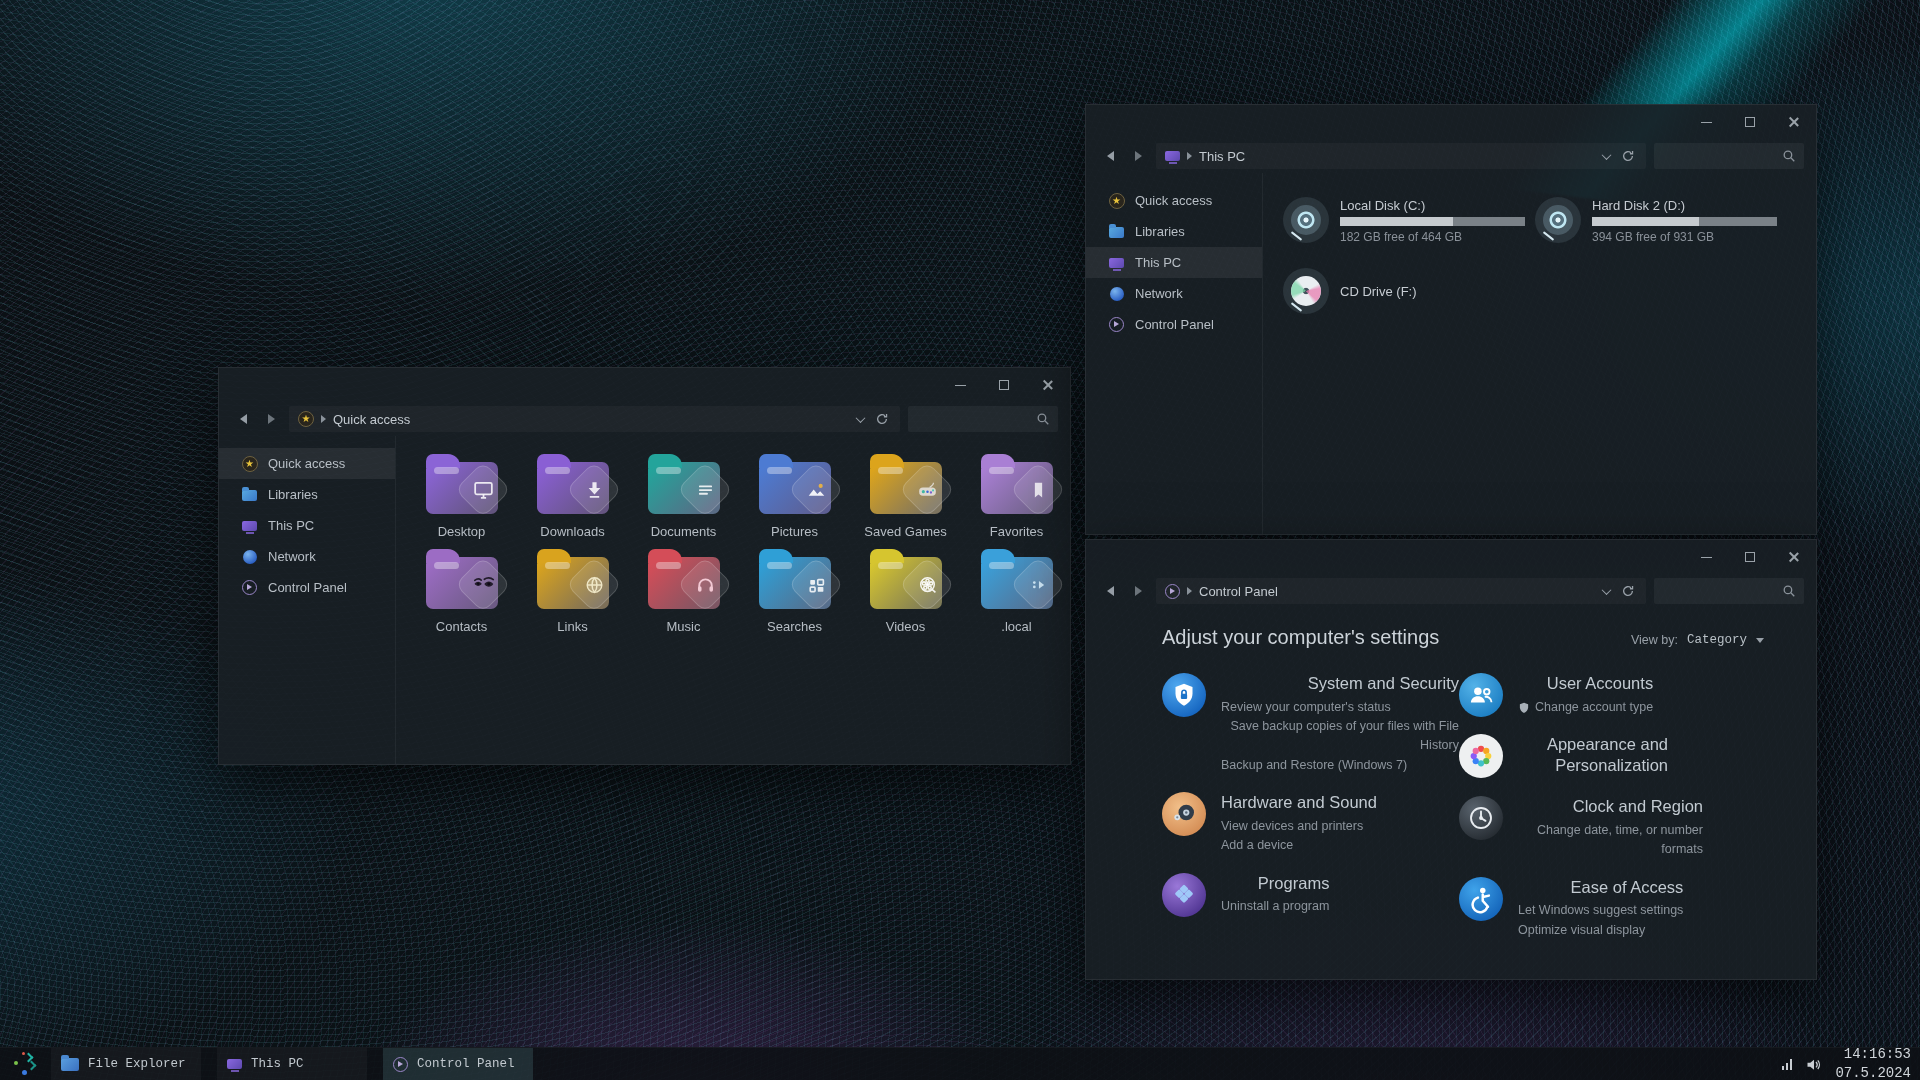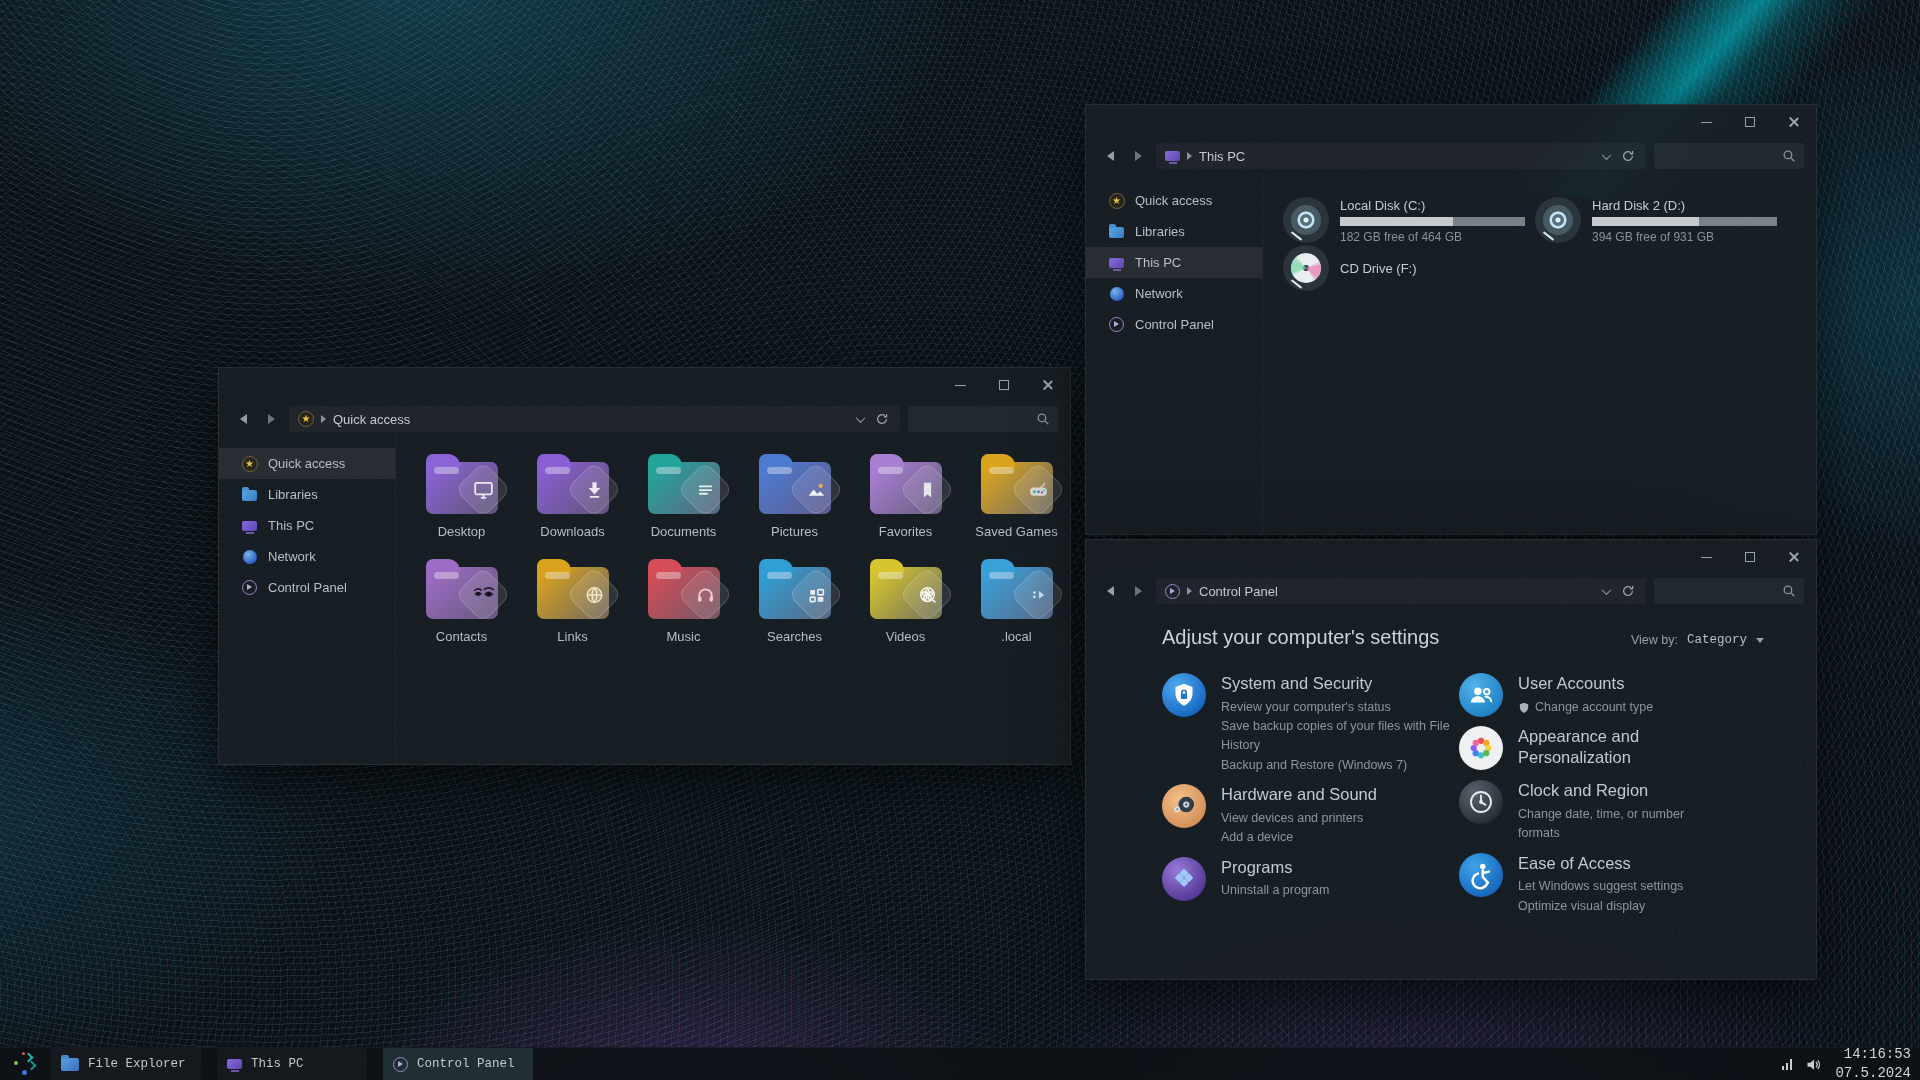--- a/index.html
+++ b/index.html
@@ -67,35 +67,35 @@
   background:linear-gradient(135deg,#58aae0,#3a78c8); }
 .ico-lib::before { content:""; position:absolute; top:-3px; left:0; width:7px; height:4px; border-radius:2px 2px 0 0; background:#4a90d4; }
 .ico-pc { position:relative; width:15px; height:10px; border-radius:2px; background:linear-gradient(135deg,#8a68e0,#5d49ae); }
 .ico-pc::after { content:""; position:absolute; bottom:-3px; left:3.5px; width:8px; height:2px; background:rgba(138,104,224,0.75); }
 .ico-net { width:14px; height:14px; border-radius:50%; background:radial-gradient(circle at 35% 30%,#7ab4ee,#2a5ec2 75%); }
 .ico-cp { position:relative; width:15px; height:15px; border-radius:50%; border:1.5px solid #9a86c8; }
 .ico-cp::after { content:""; position:absolute; left:4px; top:3px; width:0; height:0;
   border-left:5px solid #b8a8d8; border-top:3px solid transparent; border-bottom:3px solid transparent; }
 
 
-.folders { display:grid; grid-template-columns:repeat(6,111px); row-gap:10px; padding:8px 0 0 10px; }
+.folders { display:grid; grid-template-columns:repeat(6,111px); padding:8px 0 0 10px; }
 .cell { display:flex; flex-direction:column; align-items:center; padding-top:18px; }
 .folder { position:relative; width:72px; height:52px; border-radius:7px;
   background:linear-gradient(135deg,var(--c1) 8%,var(--c2) 88%); }
 .folder::before { content:""; position:absolute; top:-8px; left:0; width:34px; height:14px;
   border-radius:7px 12px 0 0; background:var(--c1); }
 .pill { position:absolute; top:5px; left:8px; width:25px; height:7px; border-radius:4px; background:rgba(255,255,255,0.36); }
 .badge { position:absolute; top:50%; right:-5px; width:40px; height:40px; transform:translateY(-46%) rotate(45deg);
   border-radius:10px; background:rgba(255,255,255,0.10); border:1px solid rgba(255,255,255,0.16); }
 .badge .inner { position:absolute; inset:0; transform:rotate(-45deg); display:flex; align-items:center; justify-content:center; }
 .badge svg { width:25px; height:25px; }
 .flabel { margin-top:10px; font-size:13px; color:#b6bdc4; }
 
 
-.drives { display:grid; grid-template-columns:252px 252px; row-gap:1px; padding:24px 0 0 20px; }
+.drives { display:grid; grid-template-columns:252px 252px; row-gap:24px; padding:24px 0 0 20px; }
 .drive { display:flex; gap:11px; }
 .drive-icon { width:46px; height:46px; border-radius:50%; background:rgba(170,200,215,0.13); position:relative; flex-shrink:0; }
 .platter { position:absolute; inset:8px; border-radius:50%;
   background:radial-gradient(circle,#e6f6fc 0 10%,#55707e 14% 26%,#bfe6f2 30% 38%,rgba(130,160,175,0.35) 42% 100%); }
 .cd .platter { background:radial-gradient(circle,#42525c 0 13%,#e9eef1 17% 100%); overflow:hidden; }
 .cd .platter::after { content:""; position:absolute; inset:0; border-radius:50%;
   background:conic-gradient(from 20deg, transparent 0 40deg, rgba(232,126,176,.75) 60deg 110deg, transparent 130deg 215deg, rgba(122,214,168,.75) 235deg 285deg, transparent 305deg); }
 .arm { position:absolute; left:7px; bottom:6px; width:13px; height:2px; border-radius:1px; background:#d5e8f0; transform:rotate(38deg); }
 .d-name { font-size:13px; color:#c6ccd2; padding-top:1px; }
 .d-bar { width:185px; height:9px; background:#7a8187; margin:4px 0 4px; }
@@ -104,21 +104,21 @@
 .drive.nobar { align-items:center; }
 
 
 .cp-content { padding:18px 28px 0 76px; }
 .cp-head { display:flex; align-items:baseline; }
 .cp-title { font-size:20px; font-weight:400; color:#ccd3d9; }
 .viewby { margin-left:auto; display:flex; align-items:center; gap:9px; font-size:12.5px; color:#98a0a8; padding-right:24px; }
 .viewby .val { color:#b9c1c7;font-family:Liberation Mono, monospace; }
 .caret { width:0; height:0; border-left:4px solid transparent; border-right:4px solid transparent; border-top:5px solid #98a0a8; }
 .cp-cols { display:flex; margin-top:24px; }
-.cp-col { display:flex; flex-direction:column; gap:9px; }
+.cp-col { display:flex; flex-direction:column; gap:17px;text-align:right; }
 .cp-col.left { width:297px; flex-shrink:0; }
 .cp-col.right { flex:1; }
 .cat { display:flex; gap:15px; }
 .cat-icon { width:44px; height:44px; border-radius:50%; flex-shrink:0; display:flex; align-items:center; justify-content:center; position:relative; }
 .cat-icon svg { width:30px; height:30px; }
 .cat-title { font-size:16.5px; color:#c2cad1; line-height:1.25; margin-bottom:4px; font-weight:400; }
 .cat-link { display:flex; align-items:center; gap:5px; font-size:12.5px; color:#8d959d; line-height:1.55; }
 .ic-sec  { background:radial-gradient(circle at 35% 30%,#4fa8ef,#1565c0 78%); }
 .ic-net  { background:radial-gradient(circle at 32% 28%,#a9c3f5,#5a6fd8 55%,#2c3f9e 92%); }
 .ic-hw   { background:radial-gradient(circle at 40% 35%,#f2c08a,#d28a52 82%); }
@@ -290,50 +290,50 @@
                       <circle cx="16" cy="8" r="2" fill="#f0b63e"></circle>
                       <path d="M4.5 17.5l4.8-6 3.5 4.3 2.7-2.7 4 4.4z"></path>
                     </svg>
               </span>
                 </span>
             </div>
             <div class="flabel">Pictures</div>
           </div>
 
           <div class="cell">
-            <div class="folder" style="--c1: #a97fd4; --c2: #6f6288;">
-              <span class="pill"></span>
-              <span class="badge">
-                  <span class="inner">
-                <svg viewBox="0 0 24 24">
-                      <path fill="#fff" fill-opacity=".8" d="M8.5 5h7v14l-3.5-2.8L8.5 19z"></path>
-                    </svg>
-              </span>
-                </span>
-            </div>
-            <div class="flabel">Favorites</div>
-          </div>
-
-          <div class="cell">
             <div class="folder" style="--c1: #dca41c; --c2: #7d7460;">
               <span class="pill"></span>
               <span class="badge">
                   <span class="inner">
                 <svg viewBox="0 0 24 24">
                       <path d="M14 9.5c2-1.8 3.8-2.3 3.8-4.5" stroke="#ded9cf" stroke-width="1.2" fill="none"></path>
                       <rect x="4" y="9.5" width="16" height="8" rx="3.6" fill="#ded9cf"></rect>
                       <circle cx="8" cy="13.5" r="1.5" fill="#42b8a2"></circle>
                       <circle cx="12" cy="13.5" r="1.2" fill="#3a66d8"></circle>
                       <circle cx="15.3" cy="14.3" r="1.1" fill="#7a5fd0"></circle>
                       <circle cx="17.3" cy="12.3" r="1" fill="#52c8b8"></circle>
                     </svg>
               </span>
                 </span>
             </div>
             <div class="flabel">Saved Games</div>
+          </div>
+
+          <div class="cell">
+            <div class="folder" style="--c1: #a97fd4; --c2: #6f6288;">
+              <span class="pill"></span>
+              <span class="badge">
+                  <span class="inner">
+                <svg viewBox="0 0 24 24">
+                      <path fill="#fff" fill-opacity=".8" d="M8.5 5h7v14l-3.5-2.8L8.5 19z"></path>
+                    </svg>
+              </span>
+                </span>
+            </div>
+            <div class="flabel">Favorites</div>
           </div>
 
           <div class="cell">
             <div class="folder" style="--c1: #9c6cc4; --c2: #6d5b85;">
               <span class="pill"></span>
               <span class="badge">
                   <span class="inner">
                 <svg viewBox="0 0 24 24">
                       <path d="M3.6 7.4c2-1.5 4.6-1.5 6.2-.2M12.8 6.4c2.4-1.8 6.2-1.7 8.6.3" stroke="#231c2c" stroke-width="1.6" fill="none" stroke-linecap="round"></path>
                       <path fill="#231c2c" d="M3.4 10.8c1.7-2.7 5.2-2.7 6.9 0c-1.7 2.7-5.2 2.7-6.9 0z"></path>

